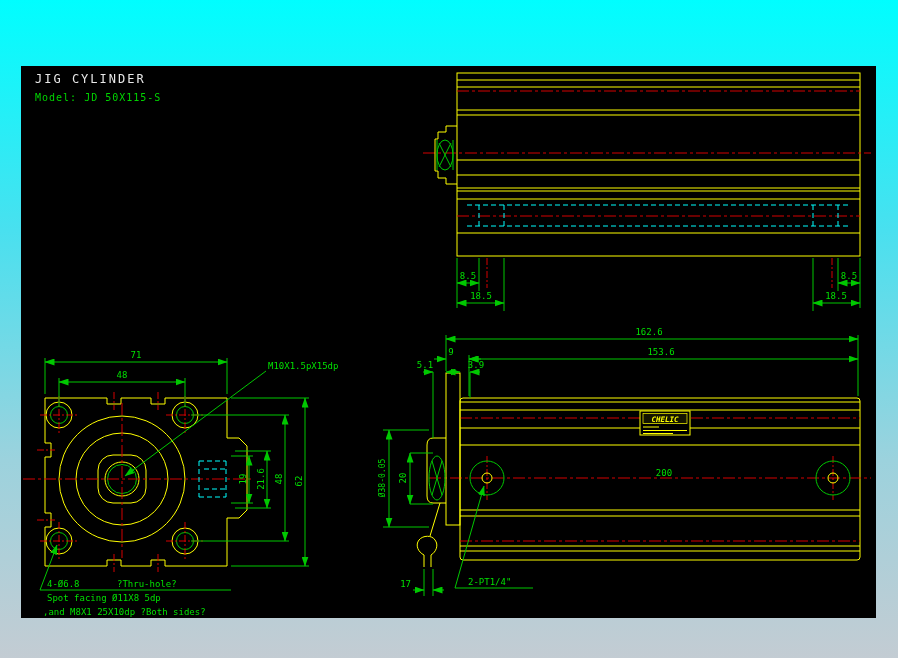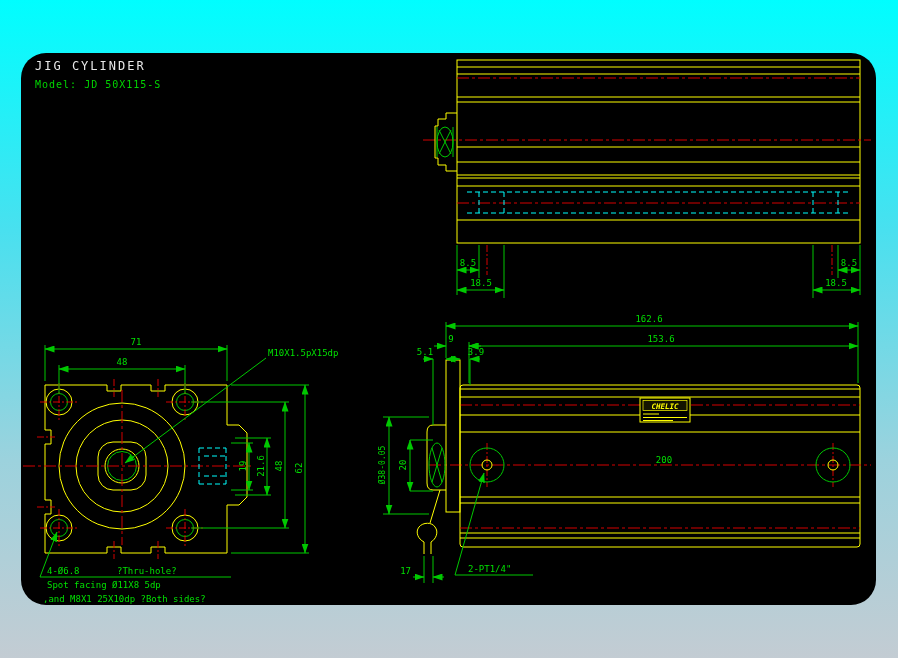--- a/index.html
+++ b/index.html
@@ -1,19 +1,19 @@
 <!DOCTYPE html>
 <html><head>
 <meta charset="utf-8">
 <style>
   html,body{margin:0;padding:0;background:#222;}
   .screen{position:relative;width:898px;height:658px;overflow:hidden;
     background:linear-gradient(180deg,#00feff 0%,#49e0ef 35%,#9cd2dd 70%,#c3ccd3 100%);
     font-family:"DejaVu Sans Mono",monospace;}
-  .paper{position:absolute;left:21px;top:53px;width:855px;height:552px;background:#000;border-radius:25px;}
+  .paper{position:absolute;left:21px;top:66px;width:855px;height:552px;background:#000;}
   svg{position:absolute;left:0;top:0;}
   text{font-family:"DejaVu Sans Mono",monospace;}
   .tG{fill:#00e000;font-size:9px;}
   .tGs{fill:#00e000;font-size:8px;}
   .tW{fill:#e8e8e8;font-size:12px;letter-spacing:2px;}
   .tM{fill:#00d400;font-size:10px;letter-spacing:1px;}
   .tY{fill:#ffff00;}
   .lY{stroke:#ffff00;stroke-width:1;fill:none;}
   .lG{stroke:#00c800;stroke-width:1;fill:none;}
   .lR{stroke:#d40000;stroke-width:1;fill:none;stroke-dasharray:12 3 3 3;}

